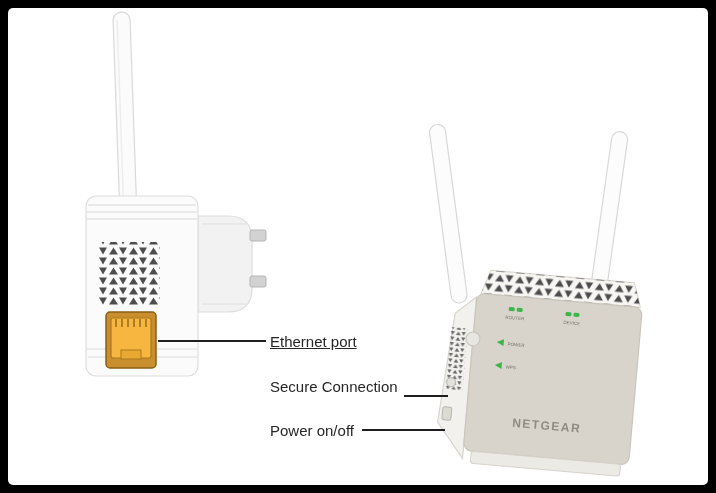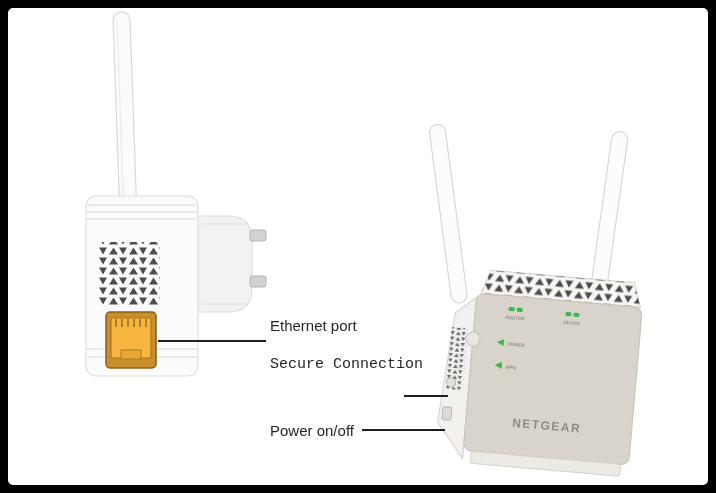--- a/index.html
+++ b/index.html
@@ -130,25 +130,25 @@
       <text x="181" y="215" font-size="4.5" text-anchor="middle" fill="#76726a">DEVICE</text>
       <text x="119" y="241.5" font-size="4.5" fill="#6f6b63">POWER</text>
       <text x="119" y="264.5" font-size="4.5" fill="#6f6b63">WPS</text>
 
       <text x="165" y="322" font-size="12" font-weight="bold" text-anchor="middle" letter-spacing="1.5" fill="#8f8b84">NETGEAR</text>
     </g>
   </g>
 </svg>
 
 <div class="leader" style="left:158px; top:340px; width:108px;"></div>
-<div class="callout" style="left:270px; top:316px;">
+<div class="callout" style="left:270px; top:332px;text-decoration:underline;">
   <span>Ethernet port</span>
 </div>
 
 <div class="leader" style="left:404px; top:395px; width:44px;"></div>
-<div class="callout" style="left:270px; top:355px;font-family:Liberation Mono, monospace;">
+<div class="callout" style="left:270px; top:377px;">
   <span>Secure Connection</span>
 </div>
 
 <div class="leader" style="left:362px; top:429px; width:83px;"></div>
 <div class="callout" style="left:270px; top:421px;">
   <span>Power on/off</span>
 </div>
 
 </body></html>

